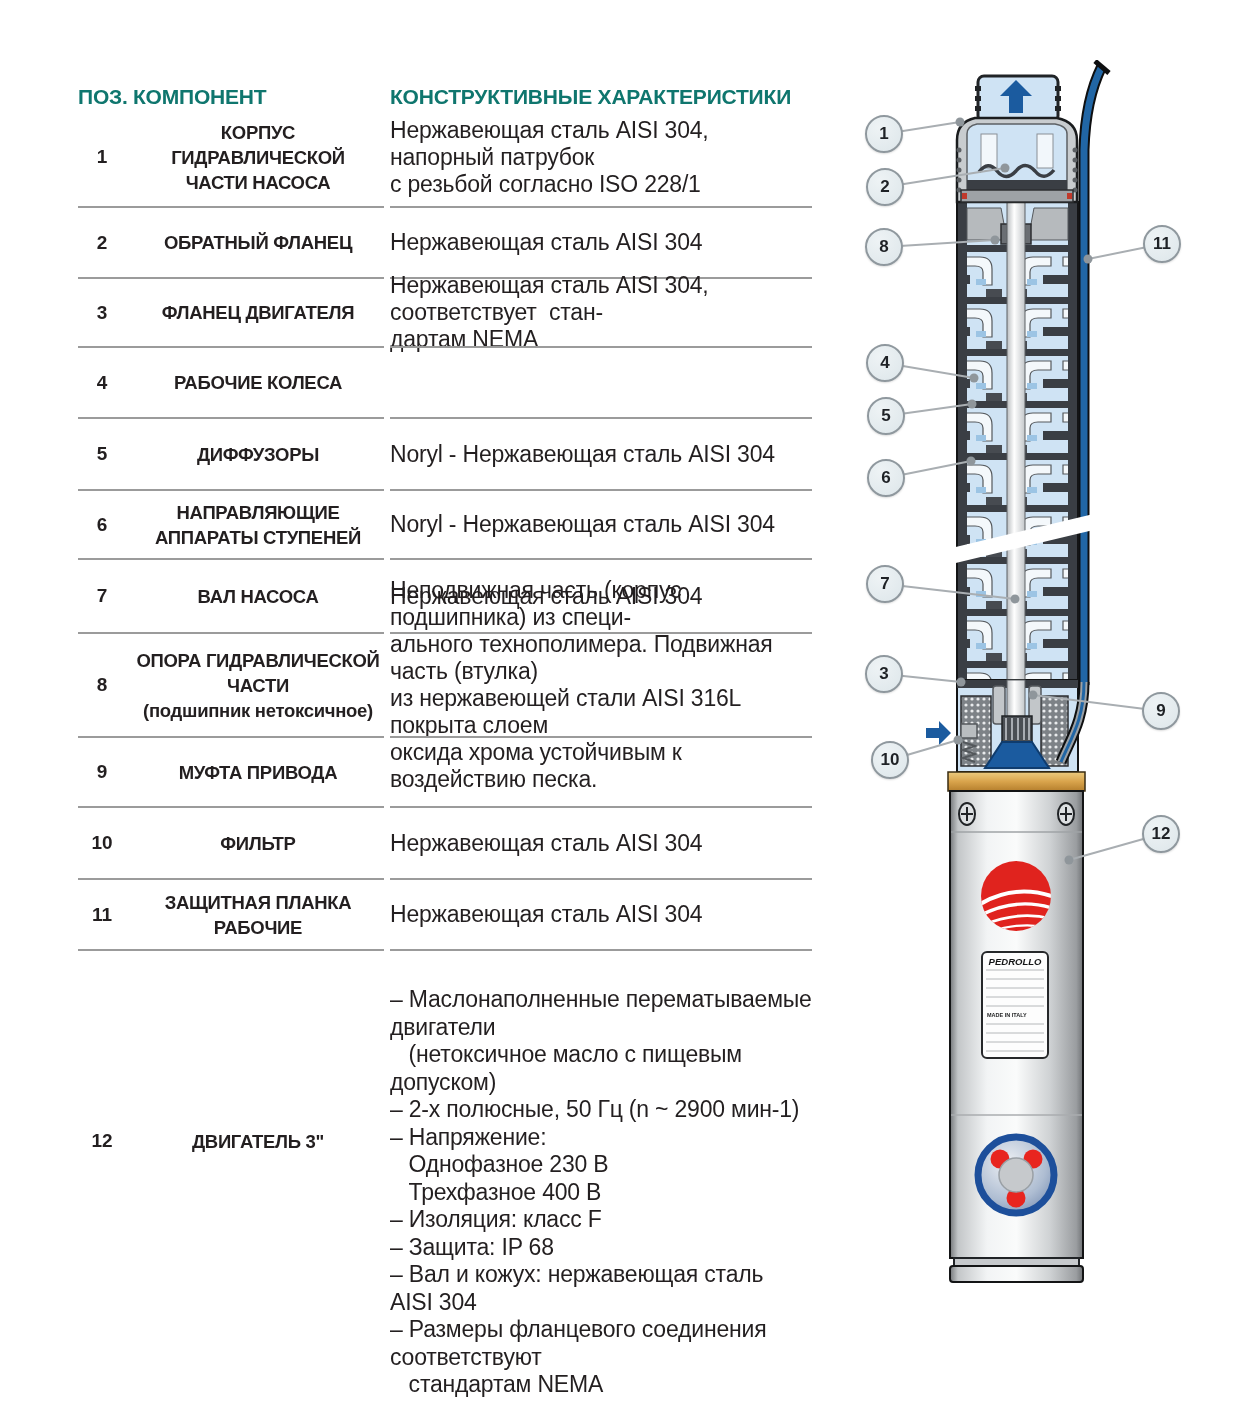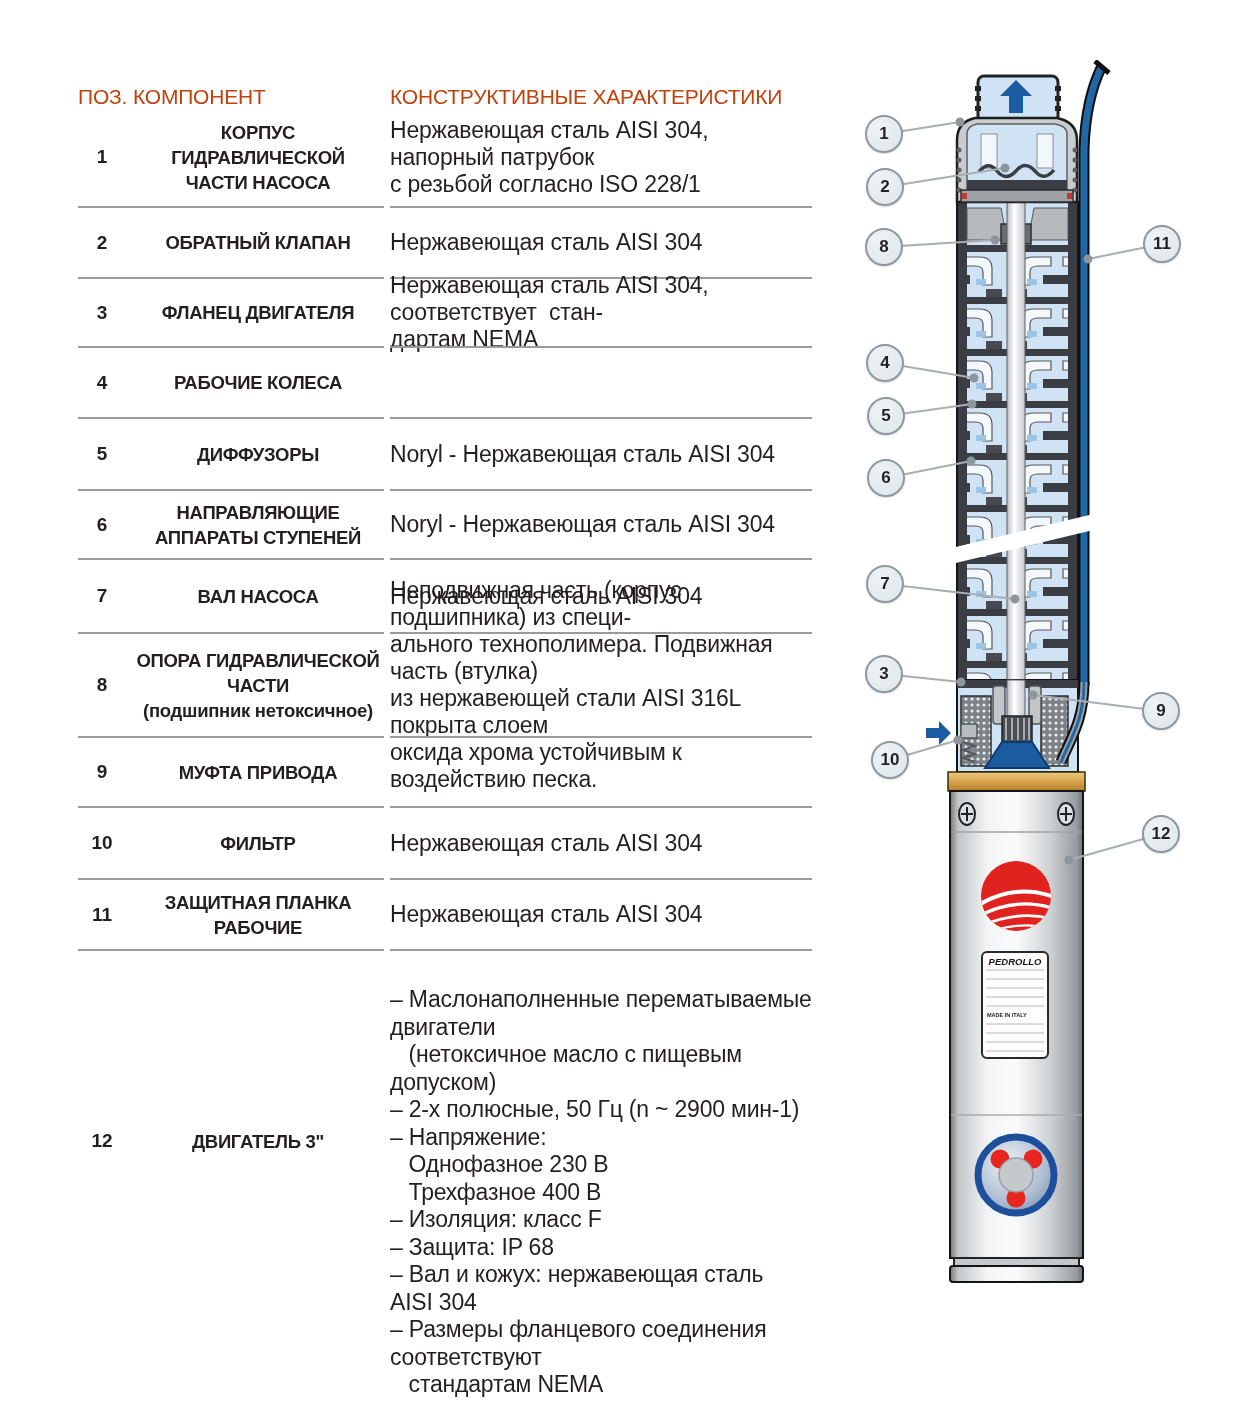--- a/index.html
+++ b/index.html
@@ -3,21 +3,21 @@
 <meta charset="utf-8">
 <style>
   * { margin:0; padding:0; box-sizing:border-box; }
   html,body { background:#ffffff; }
   body {
     width:1238px; height:1401px; position:relative; overflow:hidden;
     font-family:"Liberation Sans", sans-serif; color:#231f20;
   }
   
   .spec-table { position:absolute; left:78px; top:85px; width:734px; }
-  .thead { display:flex; height:22px; font-weight:normal; font-size:21px; color:#c2410c; letter-spacing:-0.2px; }
+  .thead { display:flex; height:22px; font-weight:bold; font-size:21px; color:#0f766e; letter-spacing:-0.2px; }
   .th-pos  { width:55px; }
   .th-name { width:257px; }
   .th-specs{ flex:1; }
   .trow { display:flex; align-items:center; position:relative; }
   .trow .div-a, .trow .div-b { position:absolute; bottom:-1px; height:2.5px; background:#9b9b9b; }
   .trow .div-a { left:0; width:306px; }
   .trow .div-b { left:312px; right:0; }
   .c-pos  { width:48px; text-align:center; font-weight:bold; font-size:19px; }
   .c-name { width:250px; margin-left:7px; font-weight:bold; font-size:18.5px; line-height:25px; white-space:pre-wrap; letter-spacing:-0.3px;text-align:center; }
   .c-desc { flex:1; margin-left:7px; font-size:23px; line-height:27px; white-space:pre-wrap; letter-spacing:-0.2px; }
@@ -51,21 +51,21 @@
     <div class="c-pos">1</div>
     <div class="c-name">КОРПУС ГИДРАВЛИЧЕСКОЙ
 ЧАСТИ НАСОСА</div>
     <div class="c-desc">Нержавеющая сталь AISI 304, напорный патрубок
 с резьбой согласно ISO 228/1</div>
     <span class="div-a"></span>
       <span class="div-b"></span>
   </div>
   <div class="trow r2">
     <div class="c-pos">2</div>
-    <div class="c-name">ОБРАТНЫЙ КЛАПАН</div>
+    <div class="c-name">ОБРАТНЫЙ ФЛАНЕЦ</div>
     <div class="c-desc">Нержавеющая сталь AISI 304</div>
     <span class="div-a"></span>
       <span class="div-b"></span>
   </div>
   <div class="trow r3">
     <div class="c-pos">3</div>
     <div class="c-name">ФЛАНЕЦ ДВИГАТЕЛЯ</div>
     <div class="c-desc">Нержавеющая сталь AISI 304, соответствует  стан-
 дартам NEMA</div>
     <span class="div-a"></span>

